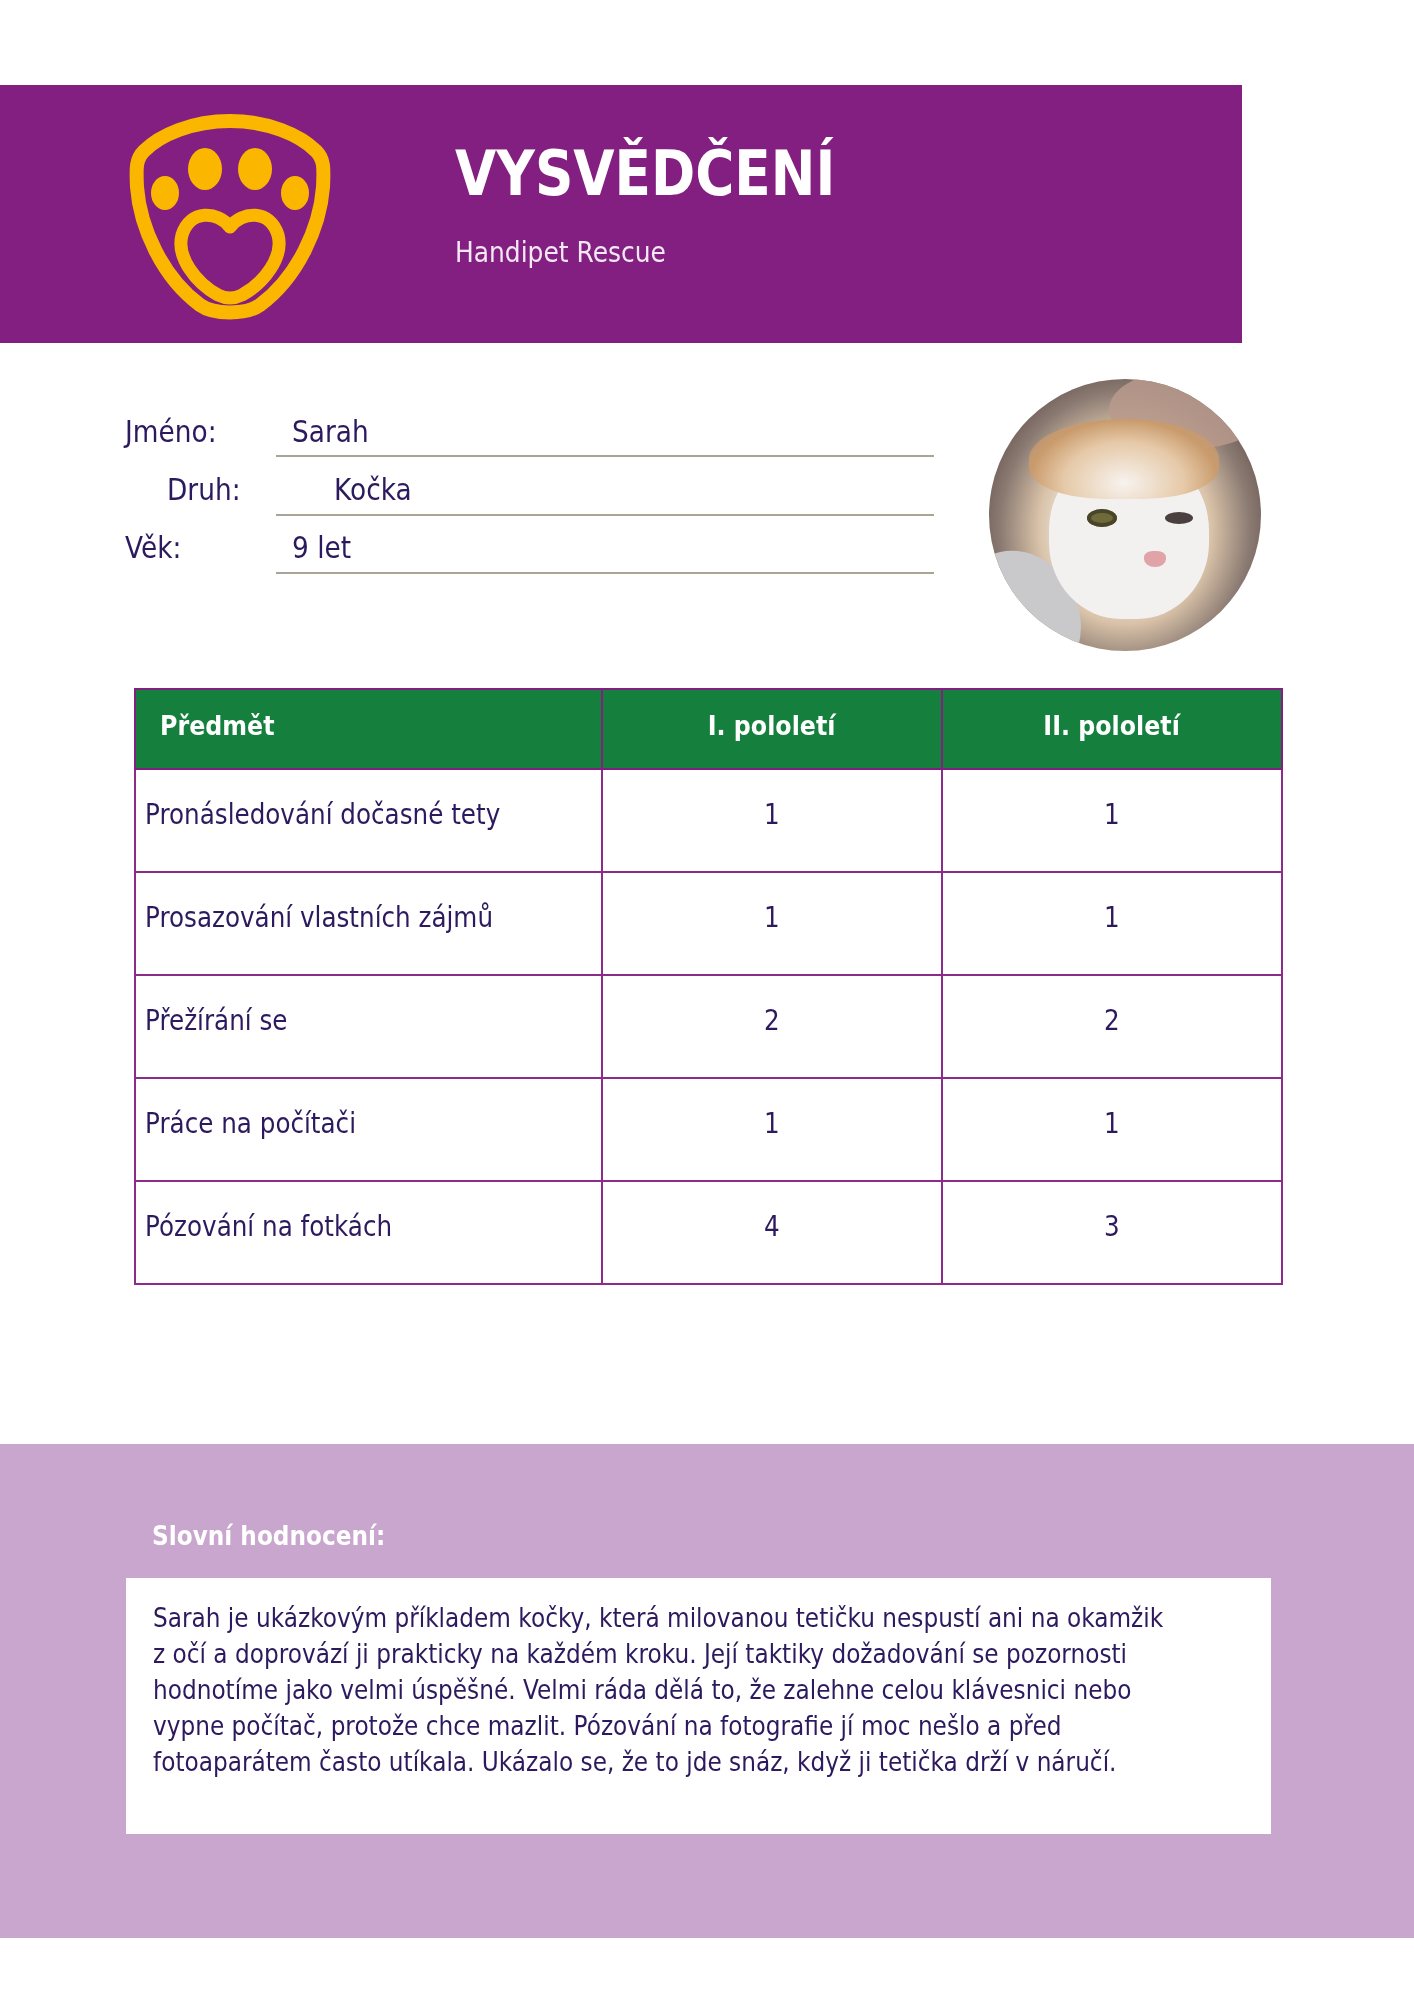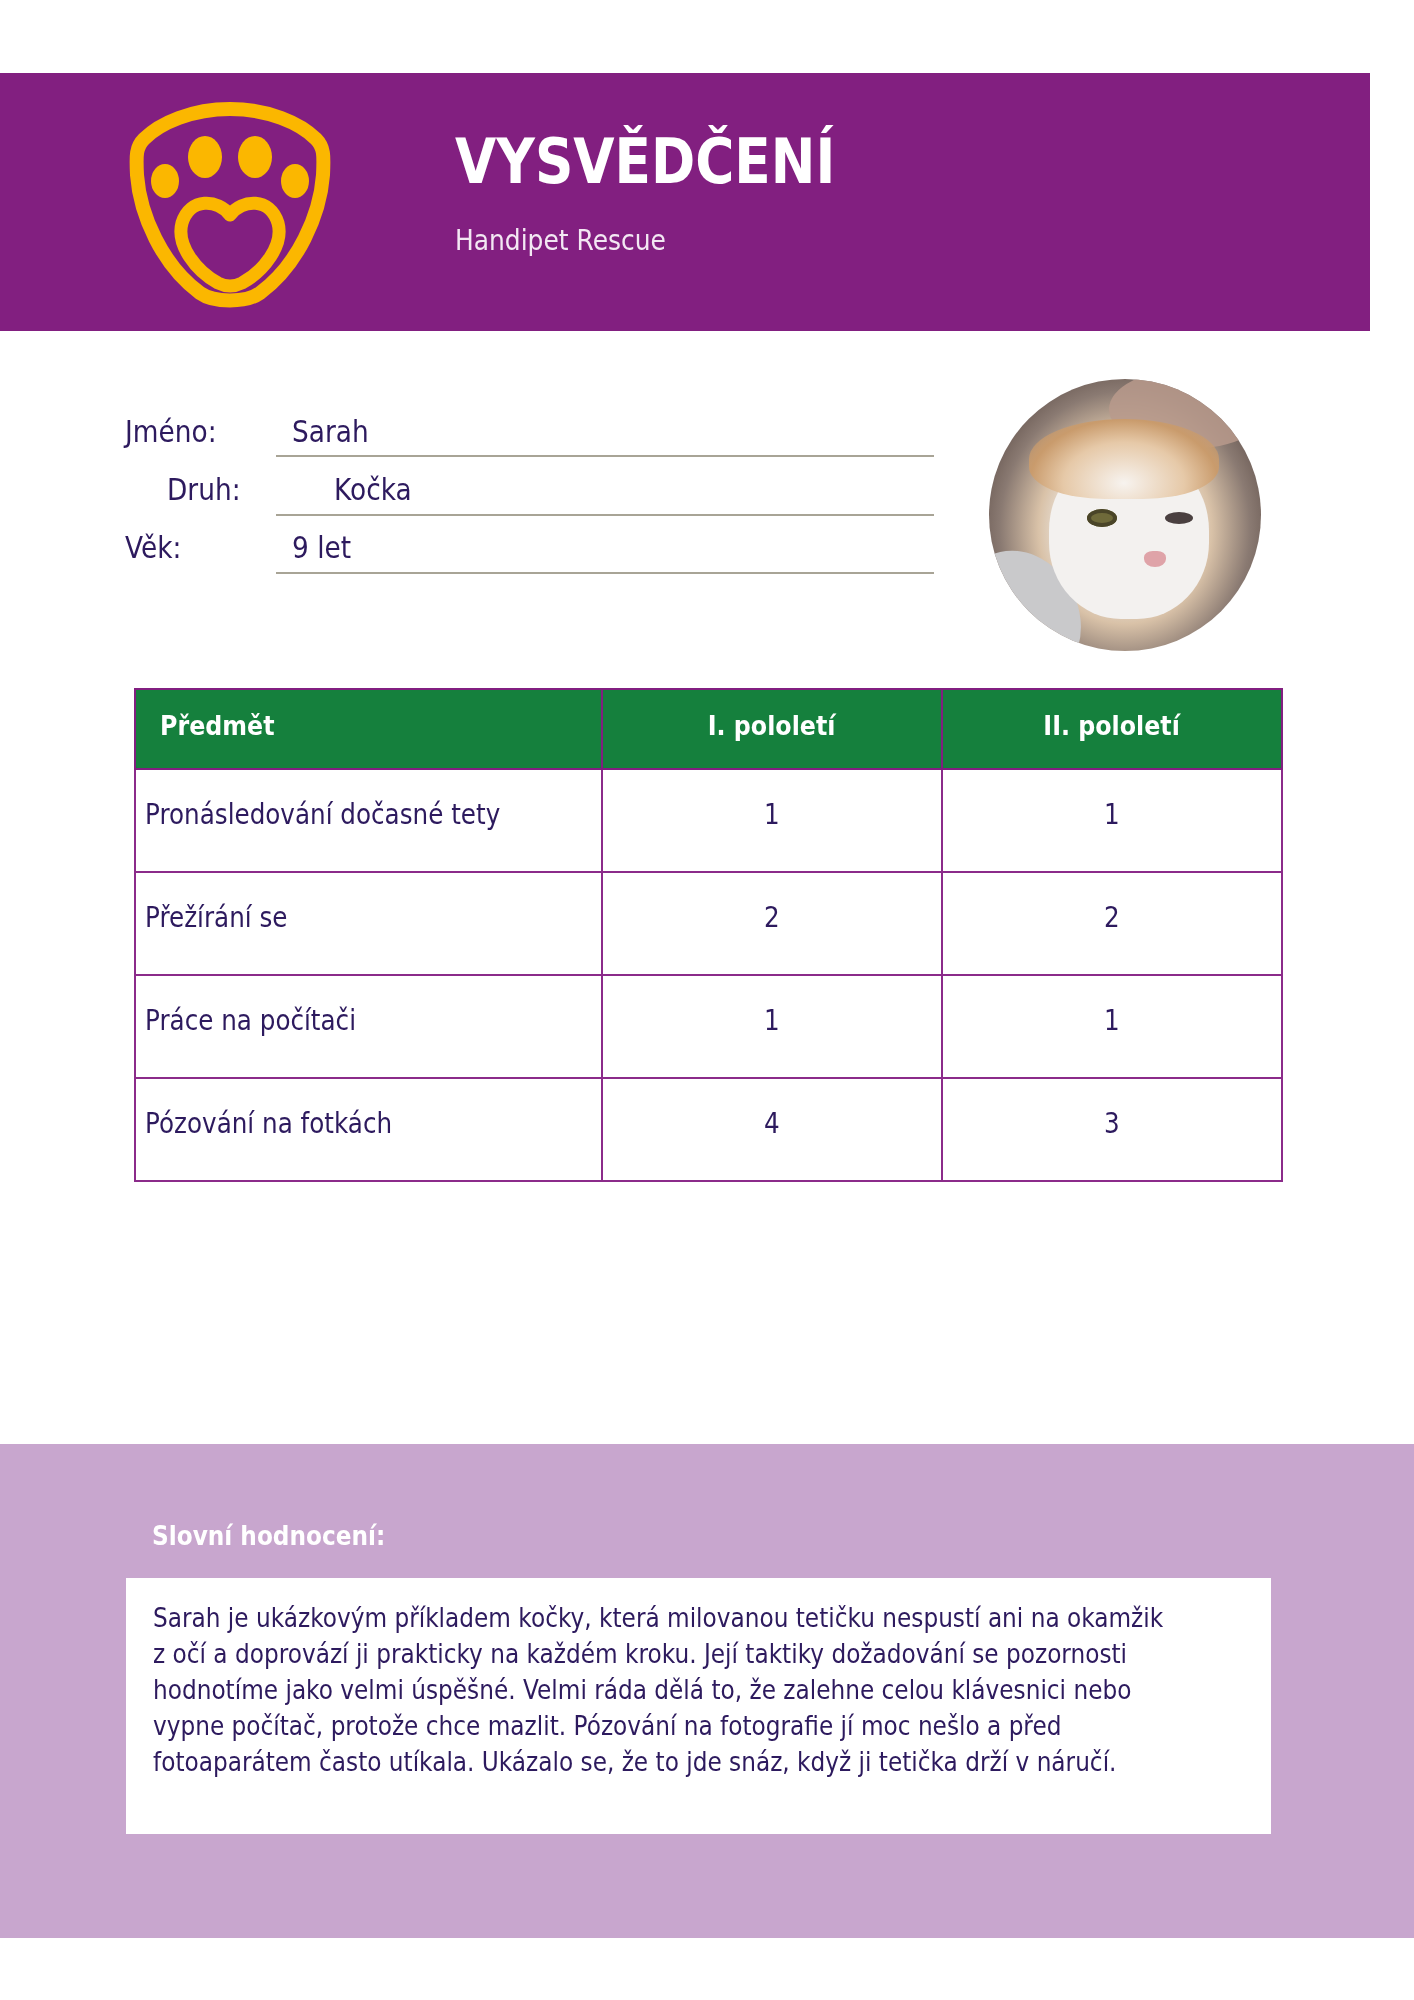--- a/index.html
+++ b/index.html
@@ -1,20 +1,20 @@
 <!DOCTYPE html>
 <html><head>
   <meta charset="utf-8">
   <style>
     * { box-sizing: border-box; margin: 0; padding: 0; }
     html, body { width: 1414px; height: 2000px; background: #ffffff; overflow: hidden; }
     body { position: relative; font-family: "DejaVu Sans", sans-serif; color: #2d1a5e; }
 
     .header-band {
-      position: absolute; left: 0; top: 73px; width: 1370px; height: 258px;
+      position: absolute; left: 0; top: 85px; width: 1242px; height: 258px;
       background: #821f80;
       padding-left: 24px;
     }
     .logo {
       position: absolute; left: 122px; top: 22px; width: 216px; height: 216px;
     }
     .title {
       position: absolute; left: 455px; top: 58px;
       font-family: "DejaVu Sans", sans-serif; font-size: 62px; font-weight: bold;
       color: #ffffff; letter-spacing: 0px; line-height: 1;
@@ -177,20 +177,25 @@
       <th><span class="cond-c">II. pololetí</span></th>
     </tr>
   </thead>
   <tbody>
     <tr>
       <td class="subject"><span class="cond">Pronásledování dočasné tety</span></td>
       <td><span class="cond-c">1</span></td>
       <td><span class="cond-c">1</span></td>
     </tr>
     <tr>
+      <td class="subject"><span class="cond">Prosazování vlastních zájmů</span></td>
+      <td><span class="cond-c">1</span></td>
+      <td><span class="cond-c">1</span></td>
+    </tr>
+    <tr>
       <td class="subject"><span class="cond">Přežírání se</span></td>
       <td><span class="cond-c">2</span></td>
       <td><span class="cond-c">2</span></td>
     </tr>
     <tr>
       <td class="subject"><span class="cond">Práce na počítači</span></td>
       <td><span class="cond-c">1</span></td>
       <td><span class="cond-c">1</span></td>
     </tr>
     <tr>

